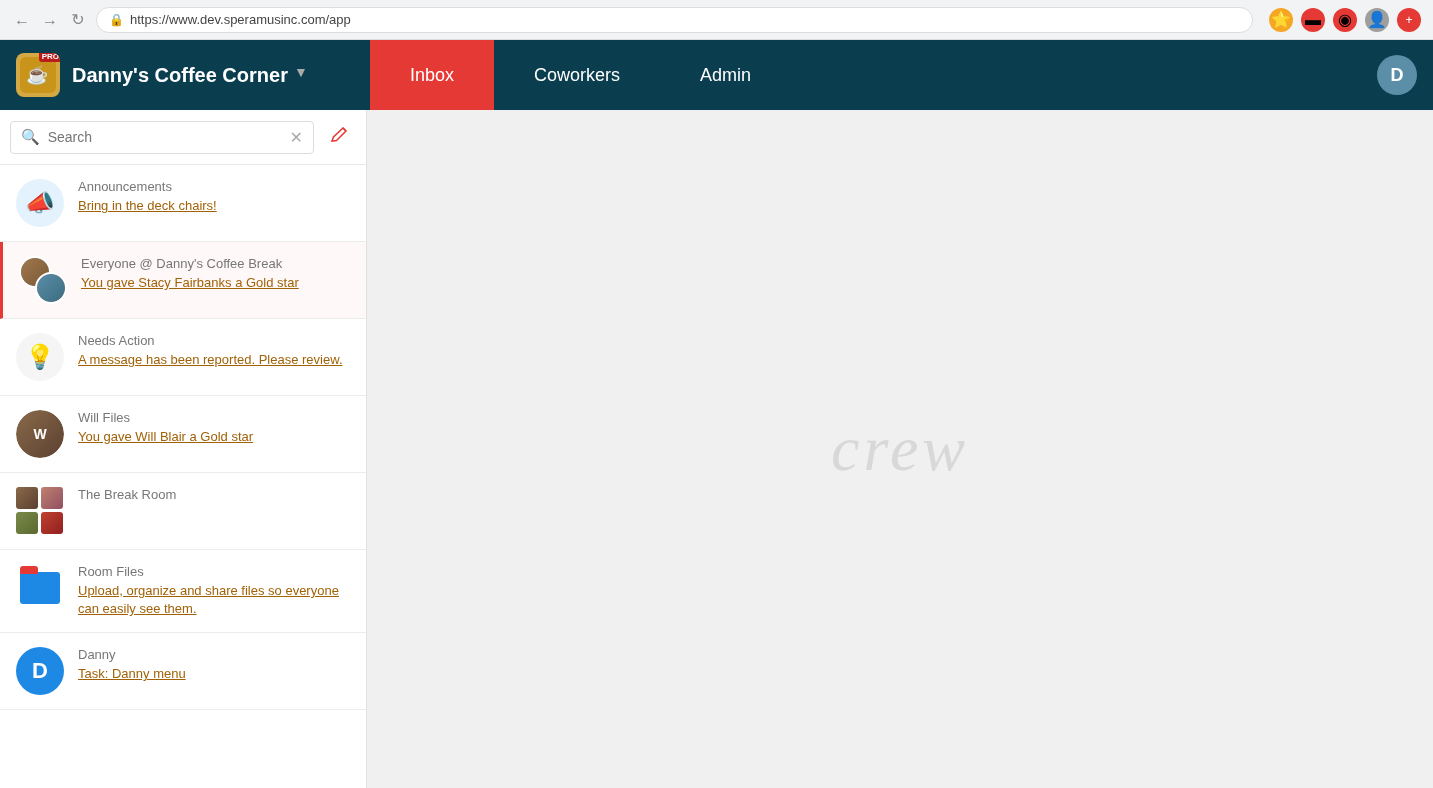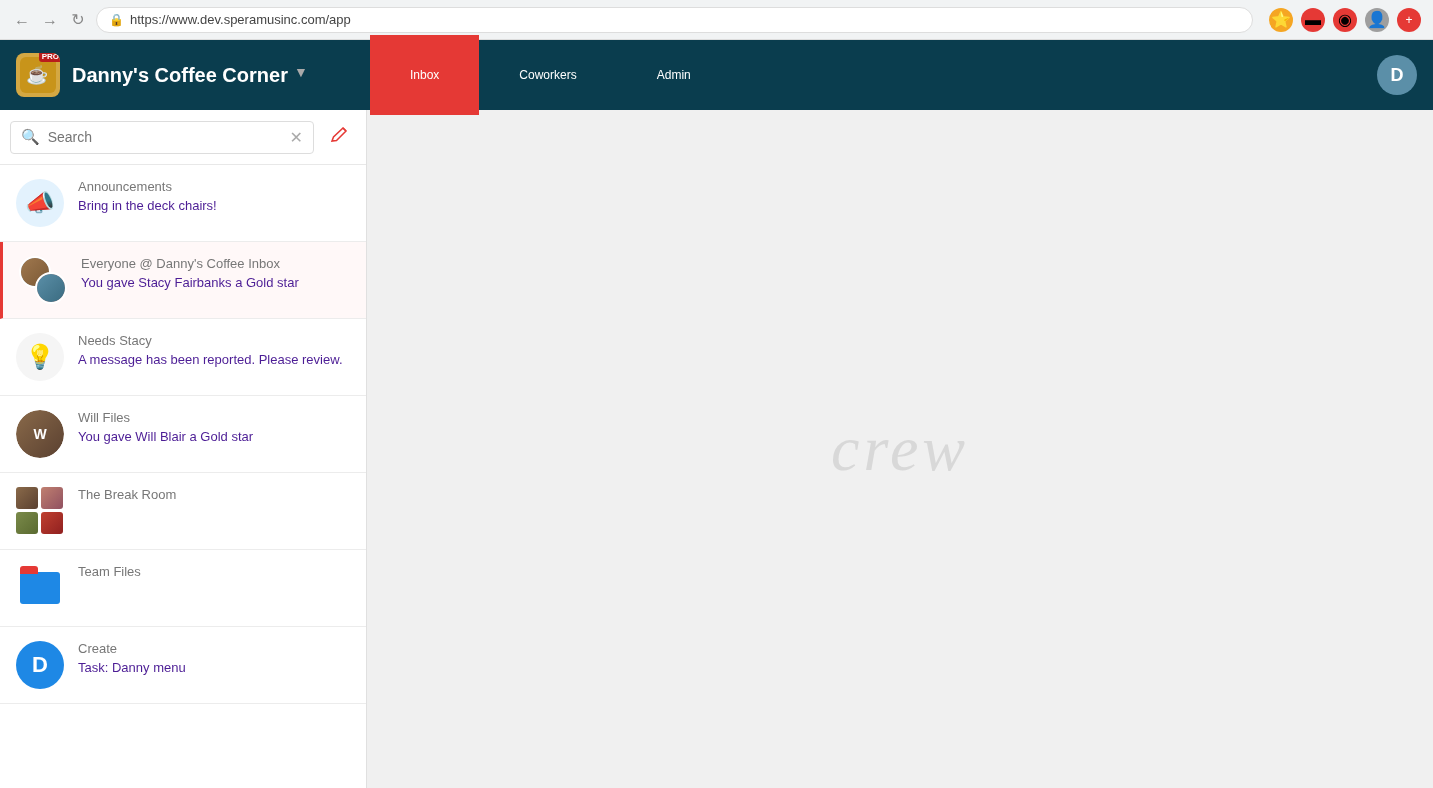--- a/index.html
+++ b/index.html
@@ -87,25 +87,25 @@
       font-weight: 700;
       display: flex; align-items: flex-start; gap: 6px;
     }
     .dropdown-arrow { font-size: 14px; color: #aaa; }
     .nav-items {
       display: flex;
       flex: 1;
     }
     .nav-item {
       padding: 0 40px;
-      height: 80px;
-      display: flex;
-      align-items: center;
-      color: white;
-      font-size: 12px;
+      height: 70px;
+      display: flex;
+      align-items: center;
+      color: white;
+      font-size: 18px;
       cursor: pointer;
       position: relative;
     }
     .nav-item.active {
       background: #e53935;
     }
     .user-avatar-header {
       width: 40px; height: 40px;
       background: #5b8fa8;
       border-radius: 50%;
@@ -196,22 +196,23 @@
 
     .item-content { flex: 1; min-width: 0; }
     .item-name {
       font-size: 13px;
       color: #777;
       margin-bottom: 3px;
       font-weight: 500;
     }
     .item-preview {
       font-size: 13px;
-      color: #4c1d95;
+      color: #a16207;
       line-height: 1.4;
+      text-decoration: underline;
     }
 
     
     .double-avatar {
       width: 48px; height: 48px;
       position: relative;
       flex-shrink: 0;
     }
     .double-avatar .av1 {
       width: 32px; height: 32px;
@@ -390,31 +391,31 @@
     <div class="inbox-item selected">
       <div class="double-avatar">
         <div class="av1">
           <div class="face-sim brown"></div>
         </div>
         <div class="av2">
           <div class="face-sim blue"></div>
         </div>
       </div>
       <div class="item-content">
-        <div class="item-name">Everyone @ Danny's Coffee Inbox</div>
+        <div class="item-name">Everyone @ Danny's Coffee Break</div>
         <div class="item-preview">You gave Stacy Fairbanks a Gold star</div>
       </div>
     </div>
 
     <div class="inbox-item">
       <div class="item-avatar lightbulb-bg">
         <span class="lightbulb-emoji">💡</span>
       </div>
       <div class="item-content">
-        <div class="item-name">Needs Stacy</div>
+        <div class="item-name">Needs Action</div>
         <div class="item-preview">A message has been reported. Please review.</div>
       </div>
     </div>
 
     <div class="inbox-item">
       <div class="item-avatar">
         <div class="face-sim brown" style="background: linear-gradient(135deg, #8a6a4a 0%, #5a4030 100%); border-radius:50%; width:100%; height:100%; display:flex; align-items:center; justify-content:center;">W</div>
       </div>
       <div class="item-content">
         <div class="item-name">Will Files</div>
@@ -433,28 +434,29 @@
         <div class="item-name">The Break Room</div>
         <div class="item-preview"></div>
       </div>
     </div>
 
     <div class="inbox-item">
       <div class="folder-icon">
         <div class="folder-shape"></div>
       </div>
       <div class="item-content">
-        <div class="item-name">Team Files</div>
+        <div class="item-name">Room Files</div>
+        <div class="item-preview">Upload, organize and share files so everyone can easily see them.</div>
       </div>
     </div>
 
     <div class="inbox-item">
       <div class="danny-avatar">D</div>
       <div class="item-content">
-        <div class="item-name">Create</div>
+        <div class="item-name">Danny</div>
         <div class="item-preview">Task: Danny menu</div>
       </div>
     </div>
   </div>
 
   <div class="main-content">
     <div class="crew-watermark">crew</div>
   </div>
 </div>
 

